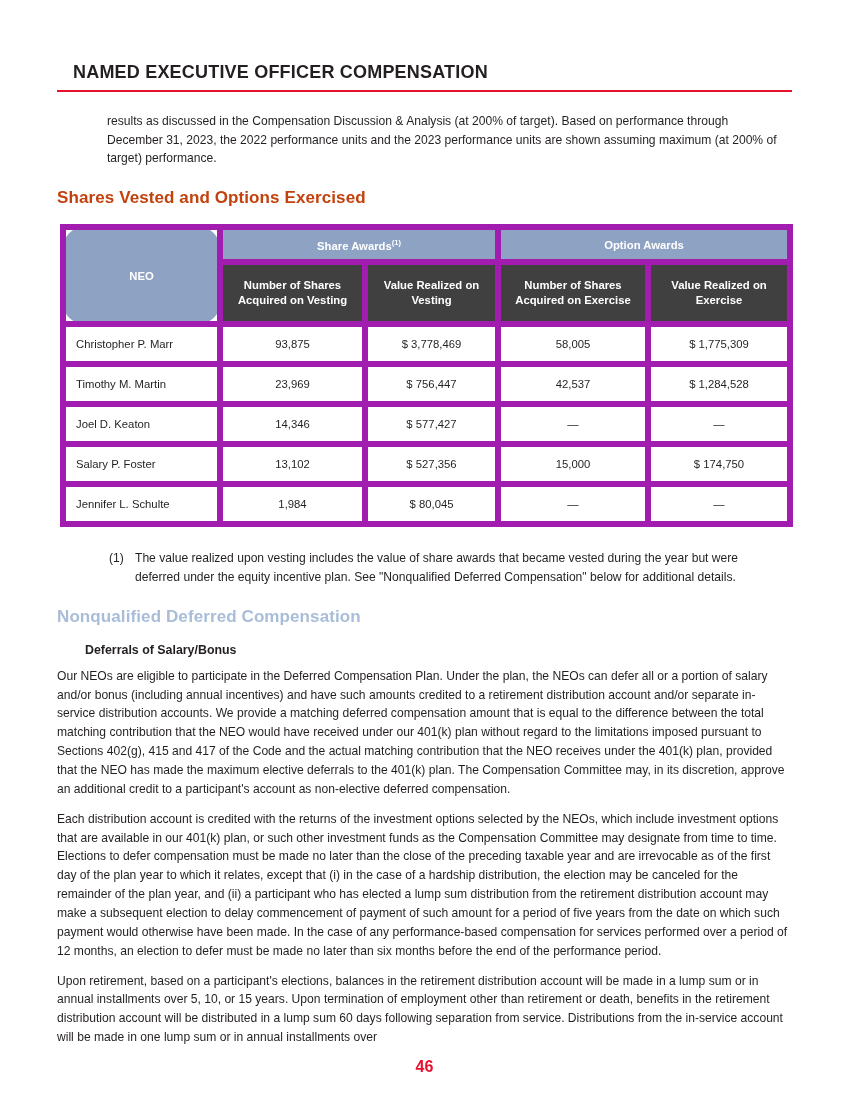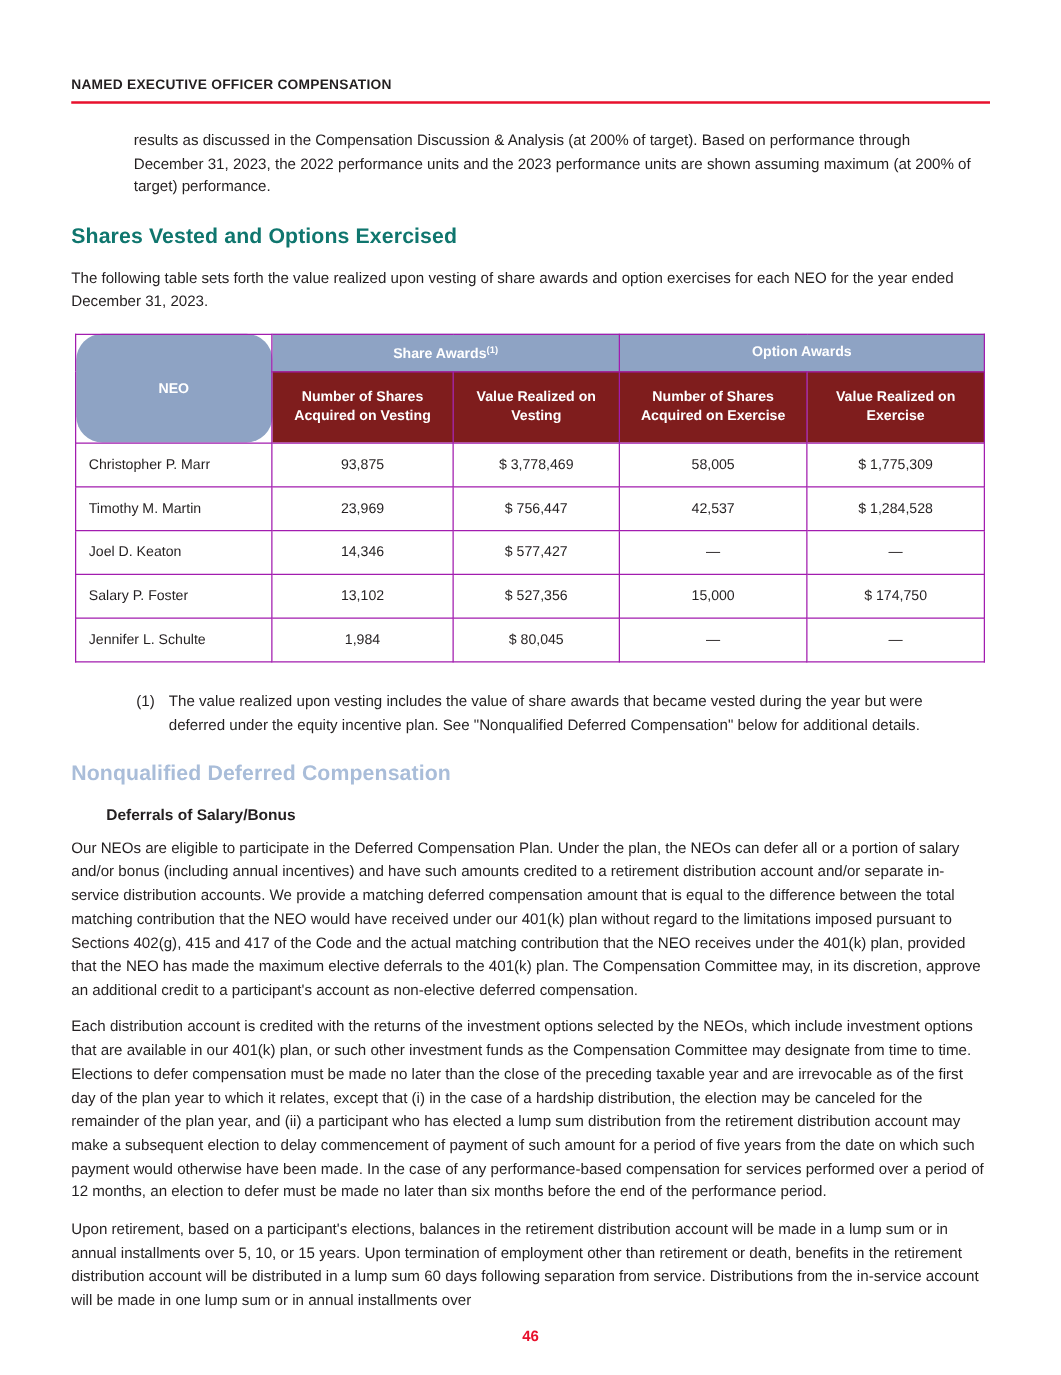--- a/index.html
+++ b/index.html
@@ -17,42 +17,43 @@
   }
   .page {
     position: absolute;
     left: 0; top: 0;
     width: 849px;
     height: 1100px;
     box-sizing: border-box;
     padding: 62px 57px 0 57px;
   }
   .doc-header {
-    font-size: 11px;
+    font-size: 18px;
     font-weight: bold;
     letter-spacing: 0.2px;
     color: #231f20;
     padding-bottom: 7px;
+    margin-left: 16px;
   }
   .header-rule {
     border-bottom: 2px solid #e8112d;
     margin-bottom: 20px;
     width: 100%;
   }
   .intro-para {
     font-size: 12.1px;
     line-height: 1.55;
     margin: 0 0 0 50px;
     padding-right: 12px;
     color: #231f20;
   }
   h2.section-title {
     font-size: 17px;
     font-weight: bold;
-    color: #0f766e;
+    color: #c2410c;
     margin: 20px 0 14px 0;
     letter-spacing: 0.1px;
   }
   h2.section-title.blue2 {
     color: #a9bdd9;
     margin-top: 20px;
   }
   p.body-text {
     font-size: 12.1px;
     line-height: 1.56;
@@ -62,41 +63,41 @@
   }
   
   table.vest-table {
     border-collapse: collapse;
     width: 727px;
     margin: 16px 0 0 3px;
     table-layout: fixed;
   }
   table.vest-table th,
   table.vest-table td {
-    border: 1px solid #a21caf;
+    border: 6px solid #a21caf;
     font-size: 11.3px;
   }
   .th-group {
     background: #8ea3c4;
     color: #ffffff;
     font-weight: bold;
     text-align: center;
     height: 27px;
     vertical-align: middle;
   }
   .th-neo {
     background: #8ea3c4;
     color: #ffffff;
     font-weight: bold;
     text-align: center;
     vertical-align: middle;
     border-radius: 21px;
   }
   .th-sub {
-    background: #7f1d1d;
+    background: #404040;
     color: #ffffff;
     font-weight: bold;
     text-align: center;
     vertical-align: middle;
     line-height: 1.35;
     padding: 6px 4px;
     height: 44px;
   }
   .sup {
     font-size: 7.5px;
@@ -132,38 +133,37 @@
     margin: 16px 0 10px 0;
     color: #231f20;
     padding-left: 28px;
   }
   .page-number {
     position: absolute;
     left: 0;
     right: 0;
     bottom: 24px;
     text-align: center;
-    font-size: 12px;
+    font-size: 16px;
     font-weight: bold;
     color: #e8112d;
   }
 </style>
 </head>
 <body>
 
 <div class="page">
 
   <div class="doc-header">NAMED EXECUTIVE OFFICER COMPENSATION</div>
   <div class="header-rule"></div>
 
   <p class="intro-para">results as discussed in the Compensation Discussion &amp; Analysis (at 200% of target). Based on performance through December 31, 2023, the 2022 performance units and the 2023 performance units are shown assuming maximum (at 200% of target) performance.</p>
 
   <h2 class="section-title">Shares Vested and Options Exercised</h2>
 
-  <p class="body-text">The following table sets forth the value realized upon vesting of share awards and option exercises for each NEO for the year ended December 31, 2023.</p>
 
   <table class="vest-table">
     <colgroup>
       <col style="width:157px">
       <col style="width:145px">
       <col style="width:133px">
       <col style="width:150px">
       <col style="width:142px">
     </colgroup>
     <tbody>

